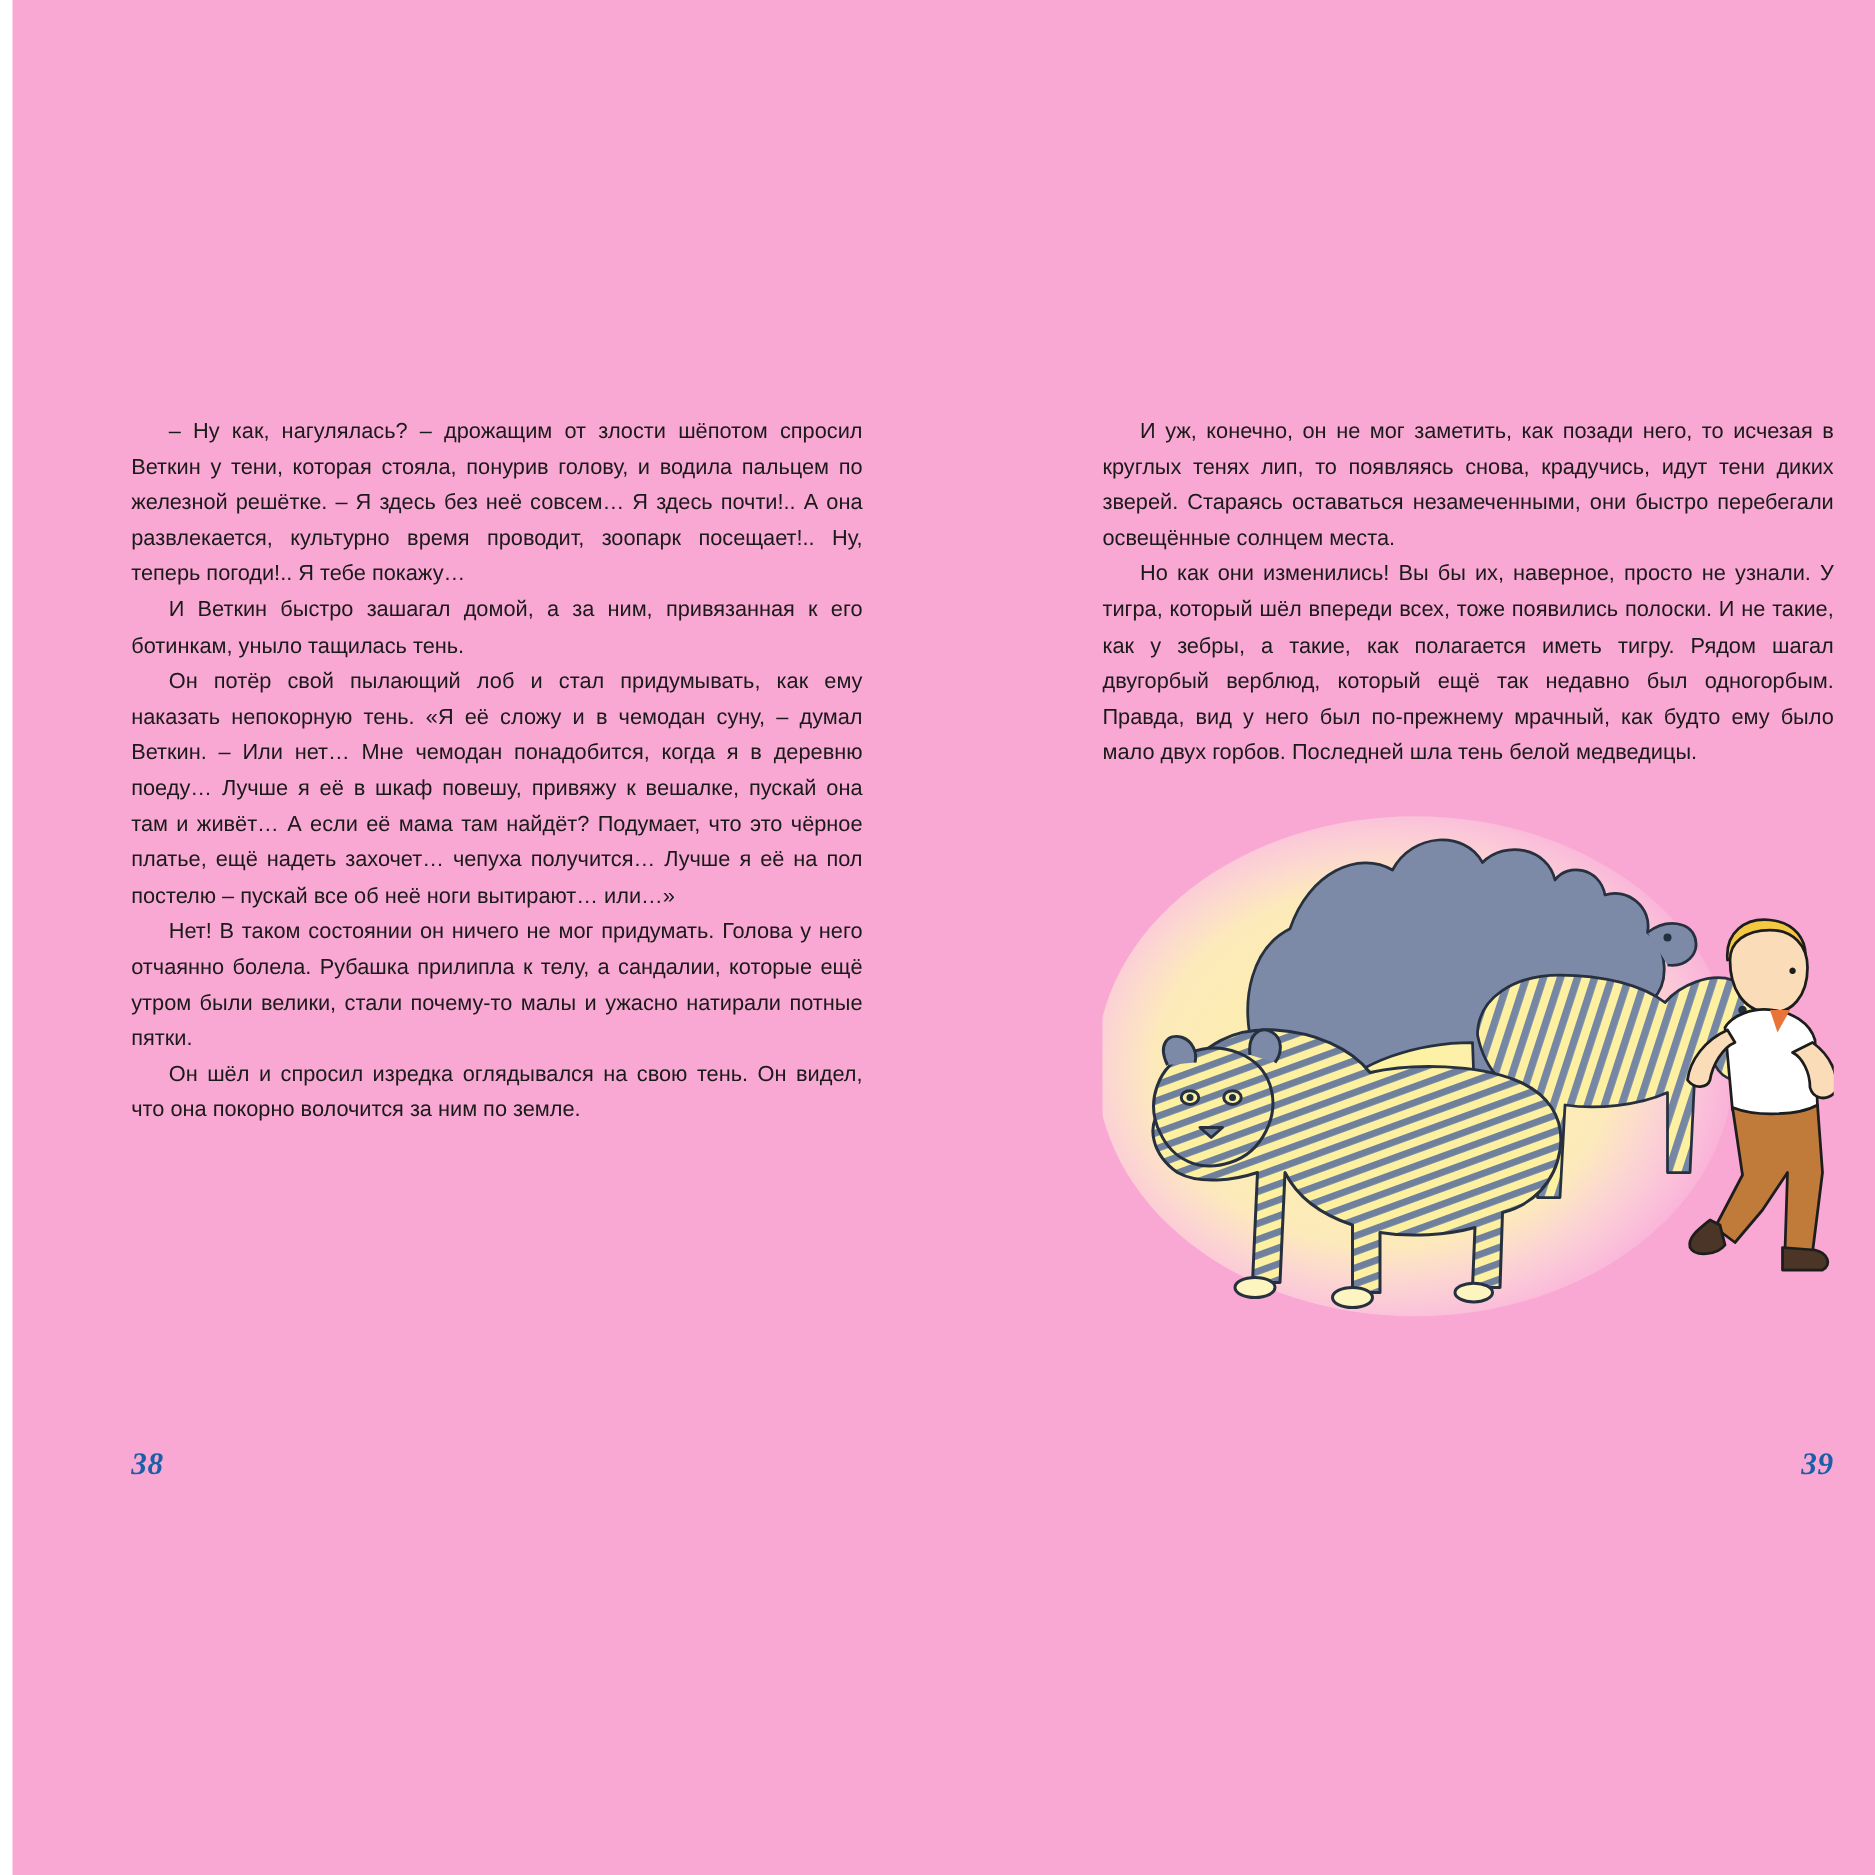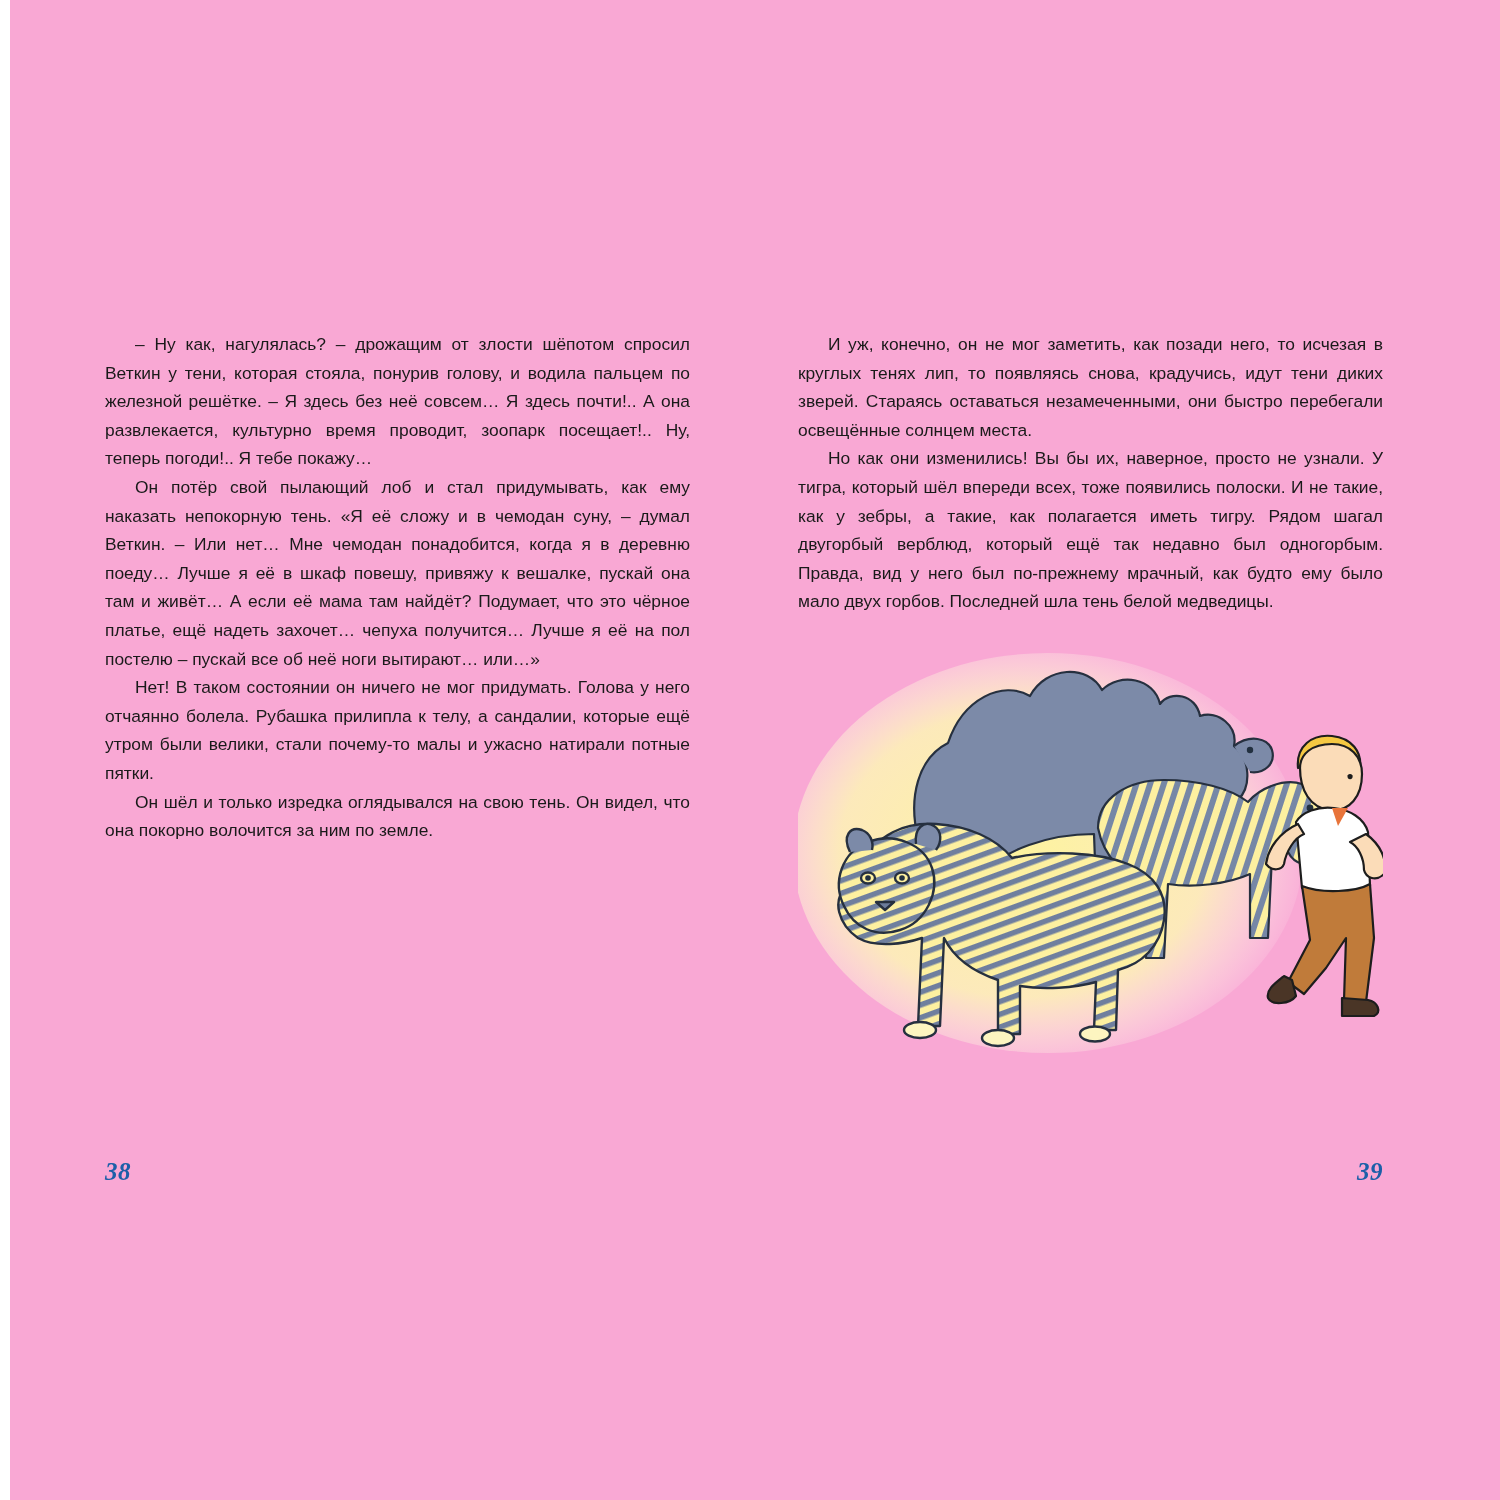--- a/index.html
+++ b/index.html
@@ -23,21 +23,21 @@
     background: #f9a8d4;
     margin-left: 10px;
   }
   .page {
     position: absolute;
     top: 330px;
     width: 585px;
     height: 840px;
   }
   .page-left  { left: 95px; }
-  .page-right { left: 788px; }
+  .page-right { left: 872px; }
 
   .textcol p {
     margin: 0;
     text-align: justify;
     text-justify: inter-word;
     font-size: 17.4px;
     line-height: 28.6px;
     text-indent: 30px;
     hyphens: manual;
   }
@@ -65,23 +65,24 @@
   .illus svg { display: block; }
 </style>
 </head>
 <body>
 
 <div class="spread">
 
   <div class="page page-left">
     <div class="textcol">
       <p>– Ну как, нагулялась? – дрожащим от злости шёпотом спросил Веткин у тени, которая стояла, понурив голову, и водила пальцем по железной решётке. – Я здесь без неё совсем… Я здесь почти!.. А она развлекается, культурно время проводит, зоопарк посещает!.. Ну, теперь погоди!.. Я тебе покажу…</p>
+      <p>И Веткин быстро зашагал домой, а за ним, привязанная к его ботинкам, уныло тащилась тень.</p>
       <p>Он потёр свой пылающий лоб и стал придумывать, как ему наказать непокорную тень. «Я её сложу и в чемодан суну, – думал Веткин. – Или нет… Мне чемодан понадобится, когда я в деревню поеду… Лучше я её в шкаф повешу, привяжу к вешалке, пускай она там и живёт… А если её мама там найдёт? Подумает, что это чёрное платье, ещё надеть захочет… чепуха получится… Лучше я её на пол постелю – пускай все об неё ноги вытирают… или…»</p>
       <p>Нет! В таком состоянии он ничего не мог придумать. Голова у него отчаянно болела. Рубашка прилипла к телу, а сандалии, которые ещё утром были велики, стали почему-то малы и ужасно натирали потные пятки.</p>
-      <p>Он шёл и только изредка оглядывался на свою тень. Он видел, что она покорно волочится за ним по земле.</p>
+      <p>Он шёл и спросил изредка оглядывался на свою тень. Он видел, что она покорно волочится за ним по земле.</p>
     </div>
     <div class="folio folio-left">38</div>
   </div>
 
   <div class="page page-right">
     <div class="textcol">
       <p>И уж, конечно, он не мог заметить, как позади него, то исчезая в круглых тенях лип, то появляясь снова, крадучись, идут тени диких зверей. Стараясь оставаться незамеченными, они быстро перебегали освещённые солнцем места.</p>
       <p>Но как они изменились! Вы бы их, наверное, просто не узнали. У тигра, который шёл впереди всех, тоже появились полоски. И не такие, как у зебры, а такие, как полагается иметь тигру. Рядом шагал двугорбый верблюд, который ещё так недавно был одногорбым. Правда, вид у него был по-прежнему мрачный, как будто ему было мало двух горбов. Последней шла тень белой медведицы.</p>
     </div>
 

